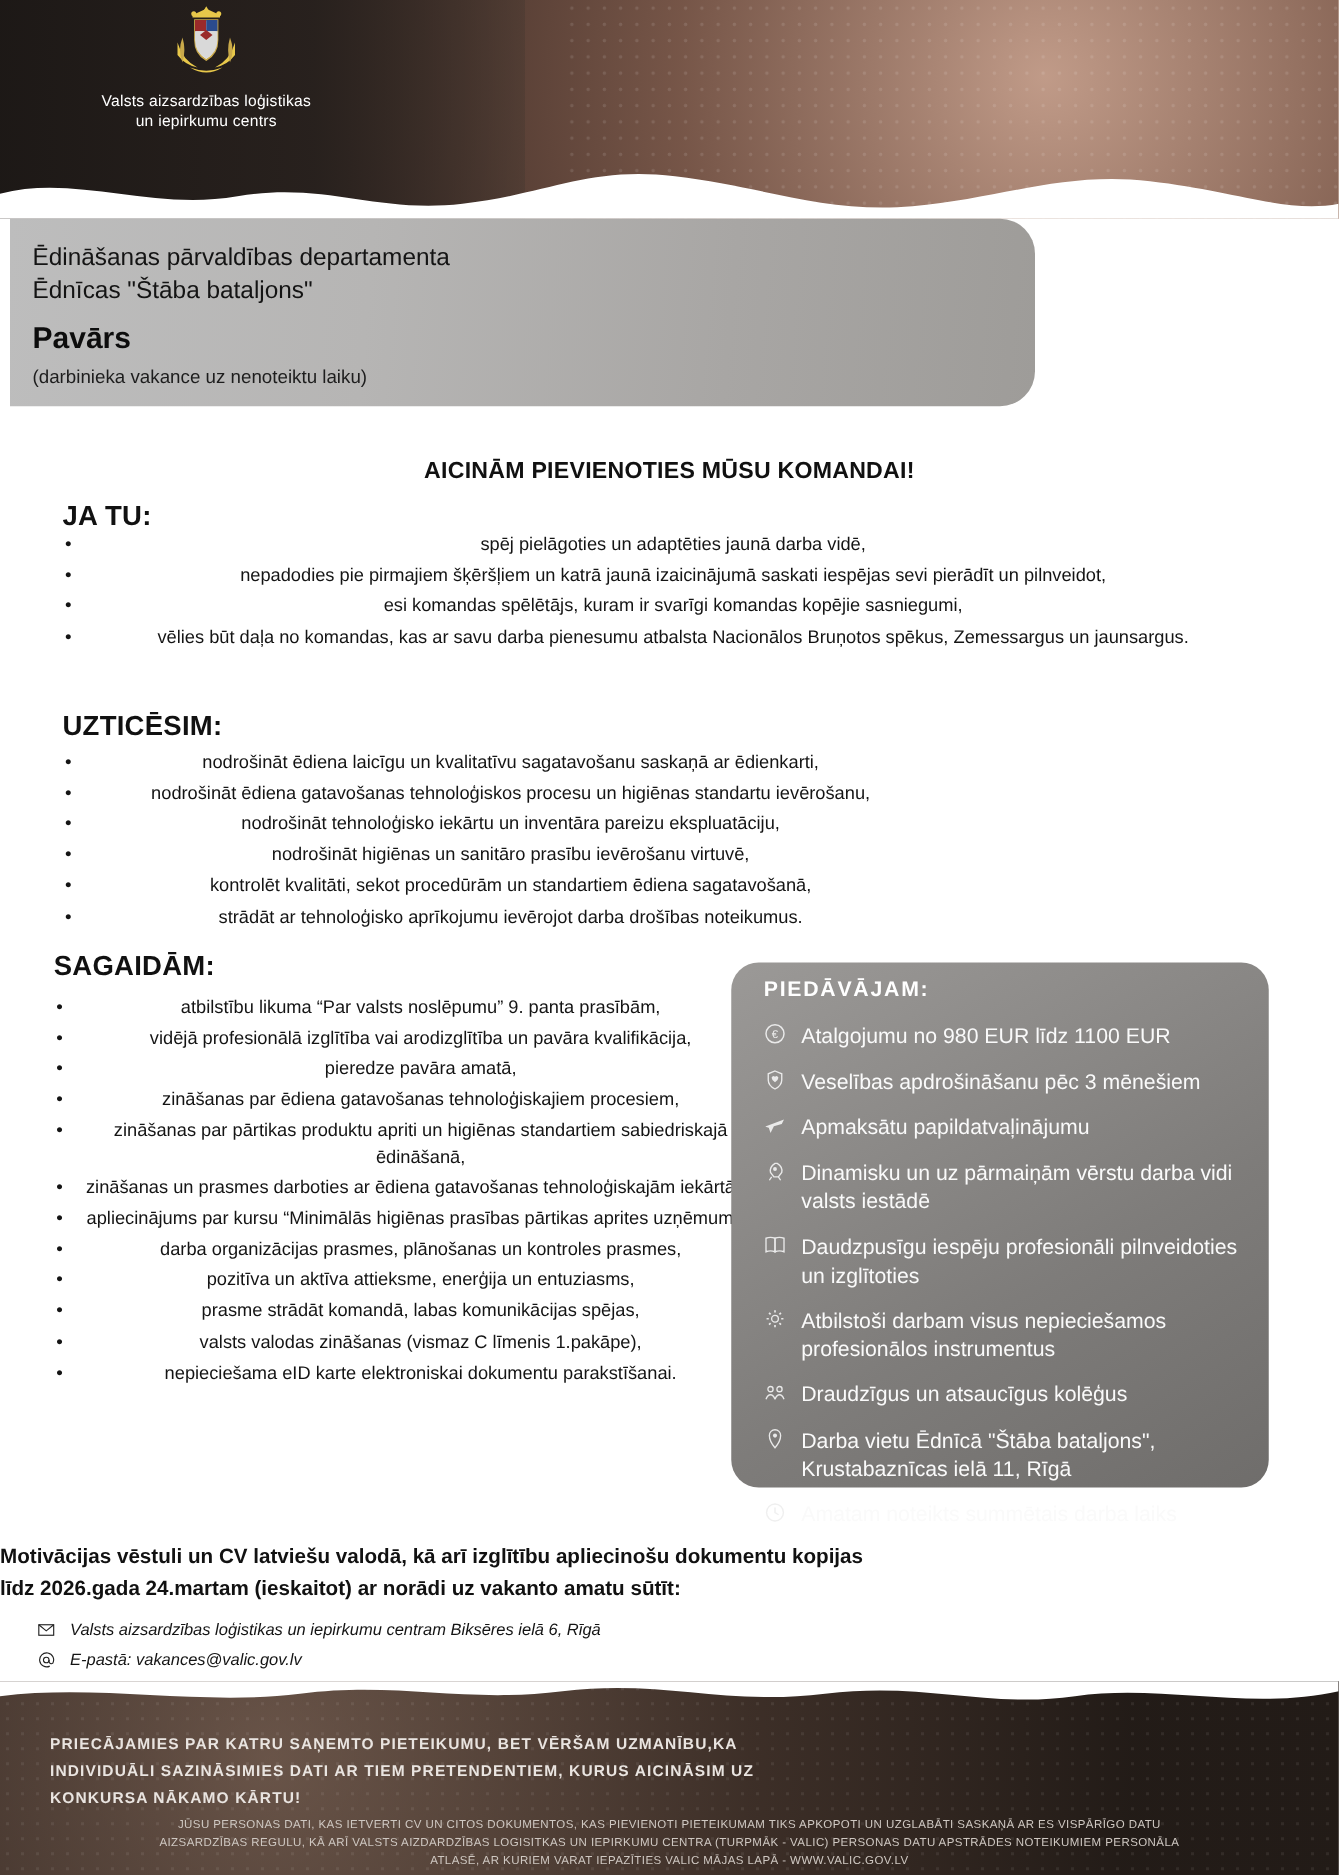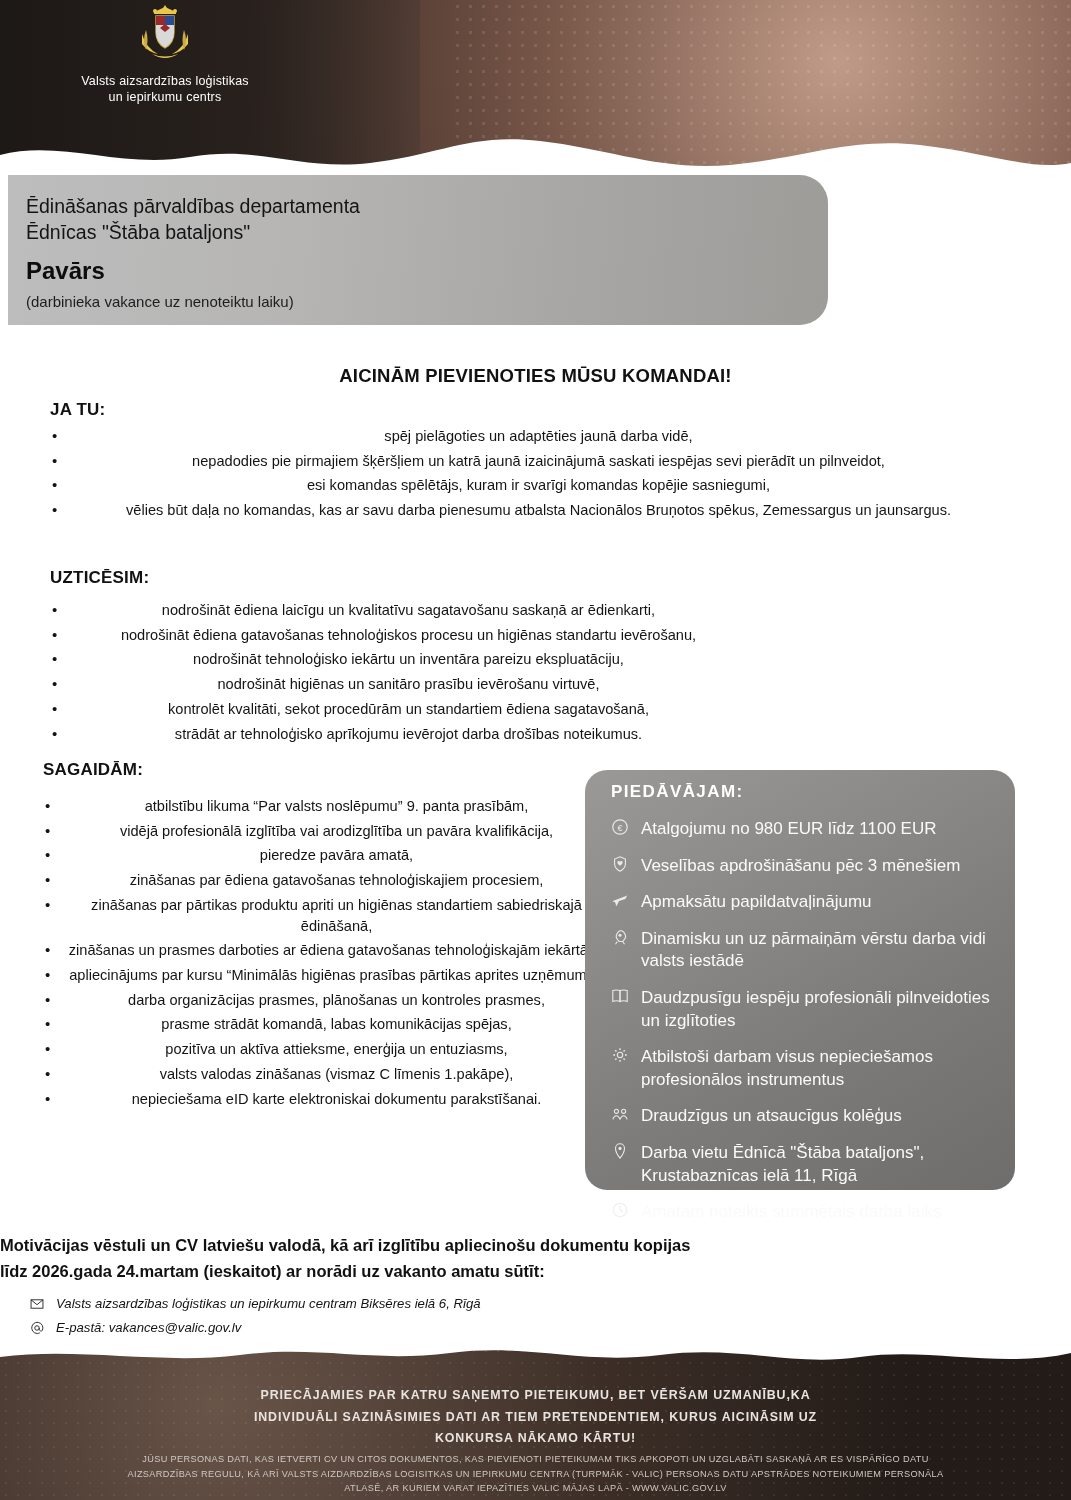--- a/index.html
+++ b/index.html
@@ -61,21 +61,21 @@
   .title-plate .t3 { font-size: 24px; font-weight: bold; color: #0d0d0d; margin-top: 11px; }
   .title-plate .t4 { font-size: 15px; color: #1d1d1d; margin-top: 8px; }
 
   
   .headline {
     position: absolute; left: 0; top: 365px; width: 1071px; text-align: center;
     font-size: 18.5px; font-weight: bold; letter-spacing: 0.2px; color: #111;
   }
 
   .sec-head {
-    position: absolute; font-size: 17px; font-weight: bold; color: #111; letter-spacing: 0.2px;
+    position: absolute; font-size: 22px; font-weight: bold; color: #111; letter-spacing: 0.2px;
   }
   ul.bl { list-style: none; margin: 0; padding: 0; position: absolute; text-align: center; }
   ul.bl li {
     position: relative; padding-left: 17px; margin-bottom: 4px;
     font-size: 14.6px; line-height: 1.42; color: #141414;
   }
   ul.bl li:before {
     content: "•"; position: absolute; left: 2px; top: -1px; font-size: 15px; color: #141414;
   }
 
@@ -128,21 +128,21 @@
       linear-gradient(90deg, #2a221d 0%, #3b2f27 40%, #4a3a30 70%, #2e2520 100%);
     overflow: hidden;
   }
   .bottom-wave { position: absolute; left: 0; top: -2px; width: 1071px; height: 40px; }
   .bottom-dots {
     position: absolute; left: 0; top: 0; width: 1071px; height: 155px;
     background-image: radial-gradient(rgba(255,255,255,0.07) 1.2px, transparent 1.4px);
     background-size: 12px 12px;
   }
   .disc1 {
-    position: absolute; left: 0; top: 1385px; width: 1071px; text-align: center;
+    position: absolute; left: 0; top: 1385px; width: 1071px; text-align: left;
     font-size: 12.4px; font-weight: bold; letter-spacing: 0.9px; color: #e9e4e0; line-height: 1.75;
     padding: 0 40px;
   }
   .disc2 {
     position: absolute; left: 0; top: 1452px; width: 1071px; text-align: center;
     font-size: 9.2px; letter-spacing: 0.35px; color: #cfc8c2; line-height: 1.6;
     padding: 0 45px;
   }
 </style>
 </head>
@@ -209,22 +209,22 @@
 <div class="sec-head" id="sag-head">SAGAIDĀM:</div>
 <ul class="bl" id="sag-list">
   <li>atbilstību likuma “Par valsts noslēpumu” 9. panta prasībām,</li>
   <li>vidējā profesionālā izglītība vai arodizglītība un pavāra kvalifikācija,</li>
   <li>pieredze pavāra amatā,</li>
   <li>zināšanas par ēdiena gatavošanas tehnoloģiskajiem procesiem,</li>
   <li>zināšanas par pārtikas produktu apriti un higiēnas standartiem sabiedriskajā ēdināšanā,</li>
   <li>zināšanas un prasmes darboties ar ēdiena gatavošanas tehnoloģiskajām iekārtām,</li>
   <li>apliecinājums par kursu “Minimālās higiēnas prasības pārtikas aprites uzņēmumā”,</li>
   <li>darba organizācijas prasmes, plānošanas un kontroles prasmes,</li>
+  <li>pozitīva un aktīva attieksme, enerģija un entuziasms,</li>
   <li>prasme strādāt komandā, labas komunikācijas spējas,</li>
-  <li>pozitīva un aktīva attieksme, enerģija un entuziasms,</li>
   <li>valsts valodas zināšanas (vismaz C līmenis 1.pakāpe),</li>
   <li>nepieciešama eID karte elektroniskai dokumentu parakstīšanai.</li>
 </ul>
 
 <div class="offer">
   <h3>PIEDĀVĀJAM:</h3>
 
   <div class="offer-row">
     <span class="offer-ico">
       <svg viewBox="0 0 20 20">

